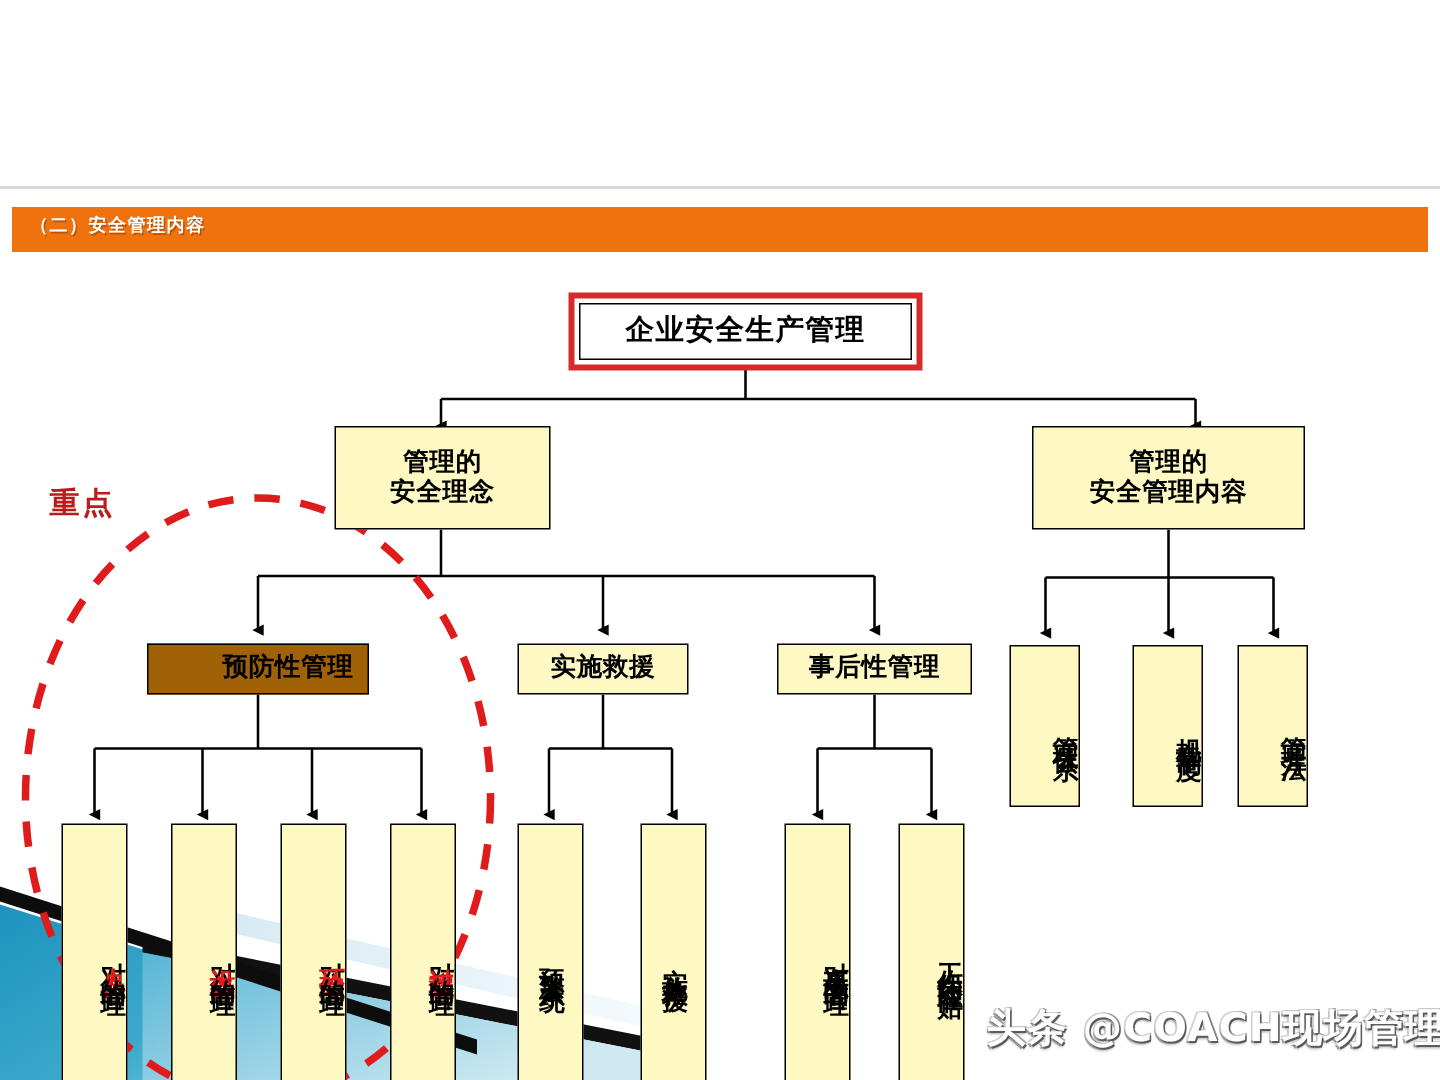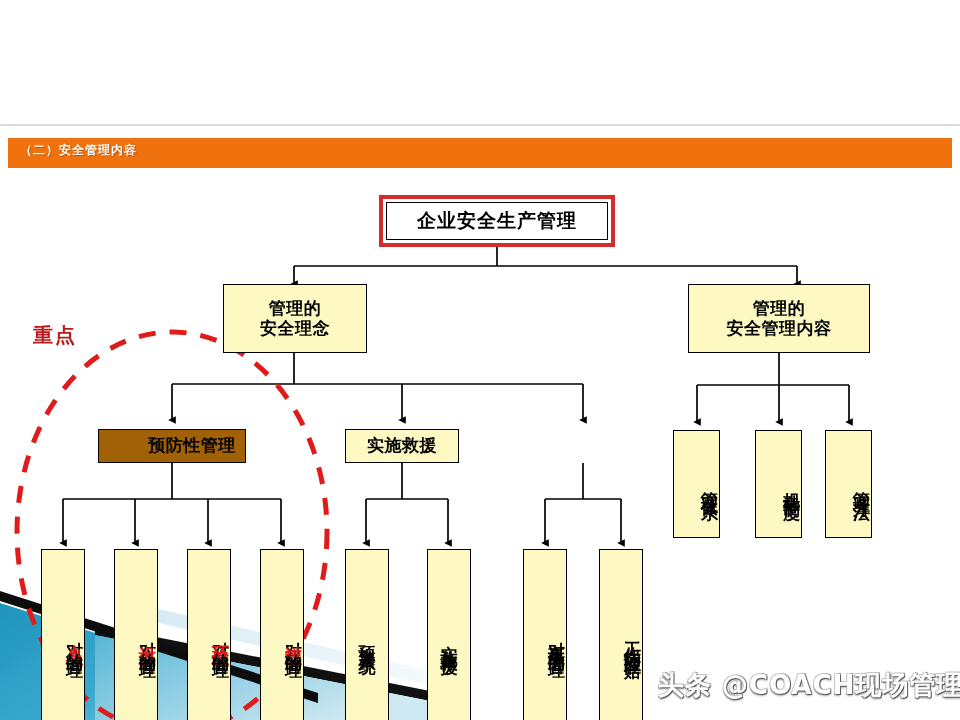--- a/index.html
+++ b/index.html
@@ -175,20 +175,21 @@
       <span>管理的</span>
       <span>安全理念</span>
     </div>
     <div class="node lvl2" style="left:688px;top:272px;width:182px;height:69px;flex-direction:column;">
       <span>管理的</span>
       <span>安全管理内容</span>
     </div>
 
     <div class="node lvl3 highlight" style="left:98px;top:417px;width:148px;height:34px;">预防性管理</div>
     <div class="node lvl3" style="left:345px;top:417px;width:114px;height:34px;">实施救援</div>
+    <div class="node lvl3" style="left:518px;top:417px;width:130px;height:34px;">事后性管理</div>
 
     <div class="node vert" style="left:673px;top:418px;width:47px;height:108px;">管理体系</div>
     <div class="node vert" style="left:755px;top:418px;width:47px;height:108px;">规章制度</div>
     <div class="node vert" style="left:825px;top:418px;width:47px;height:108px;">管理方法</div>
 
     <div class="node vert" style="left:41px;top:537px;width:44px;height:178px;">
       <span>对</span>
         <span class="r">人员</span>
         <span>的管理</span>
     </div>

